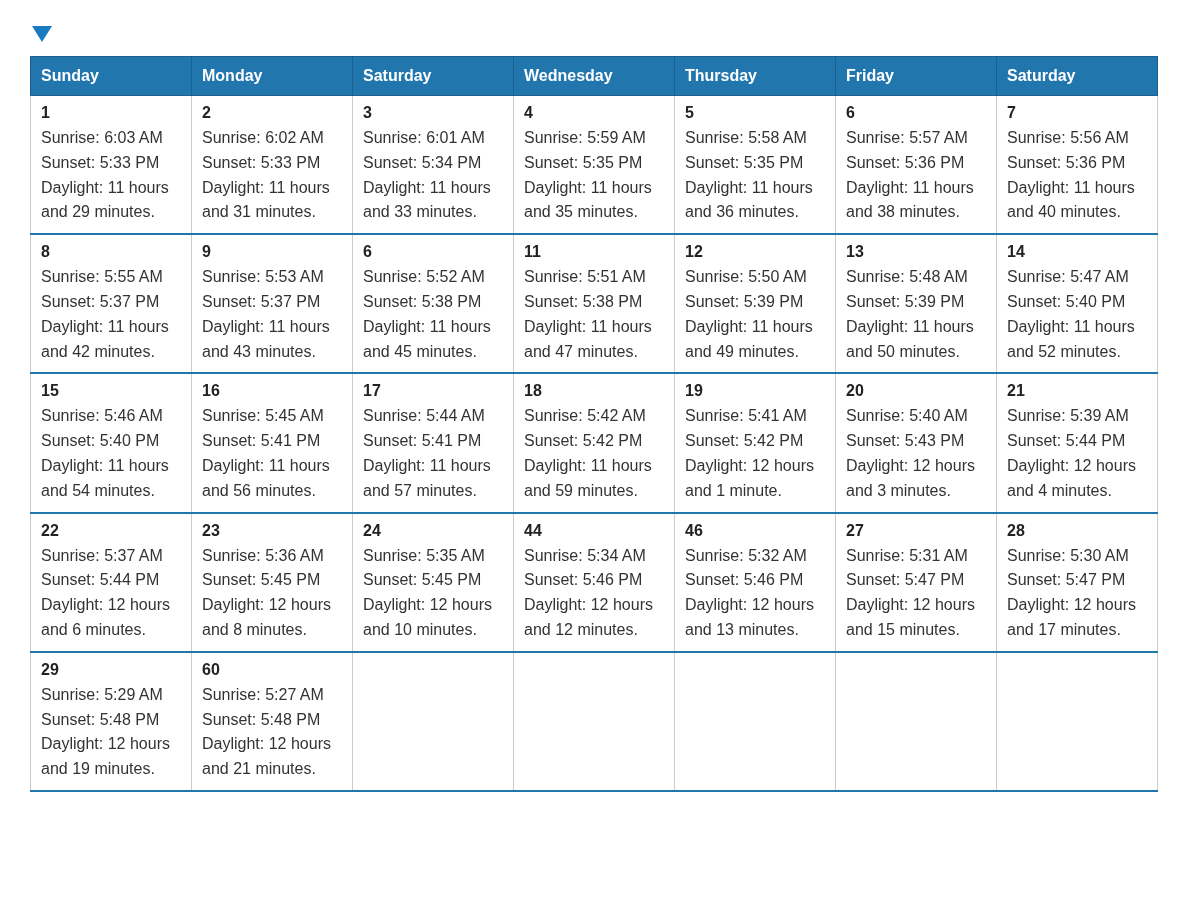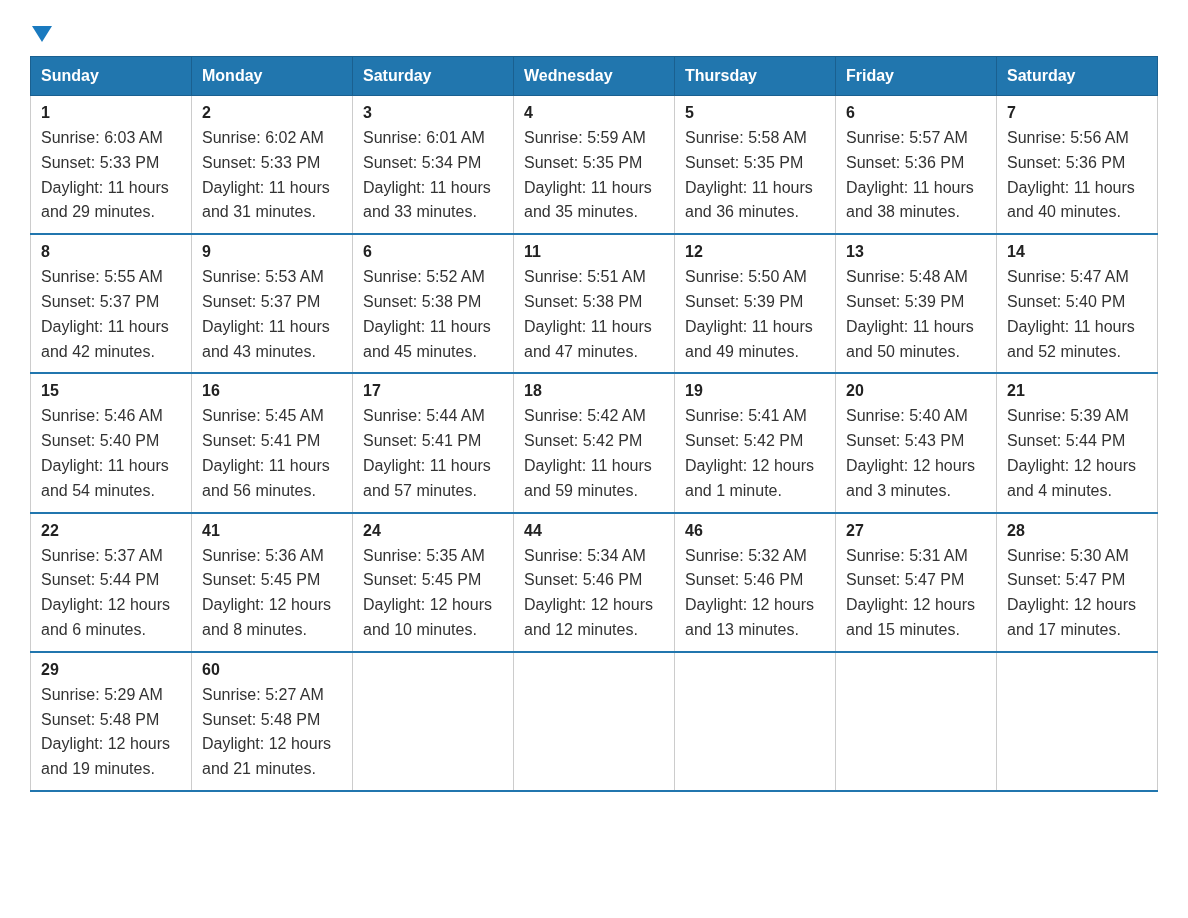--- a/index.html
+++ b/index.html
@@ -310,21 +310,21 @@
       <tr>
         <td>
         <div class="day-number">22</div>
         <div class="day-info">
           Sunrise: 5:37 AM<br>
           Sunset: 5:44 PM<br>
           Daylight: 12 hours and 6 minutes.
         </div>
       </td>
         <td>
-        <div class="day-number">41</div>
+        <div class="day-number">23</div>
         <div class="day-info">
           Sunrise: 5:36 AM<br>
           Sunset: 5:45 PM<br>
           Daylight: 12 hours and 8 minutes.
         </div>
       </td>
         <td>
         <div class="day-number">24</div>
         <div class="day-info">
           Sunrise: 5:35 AM<br>

